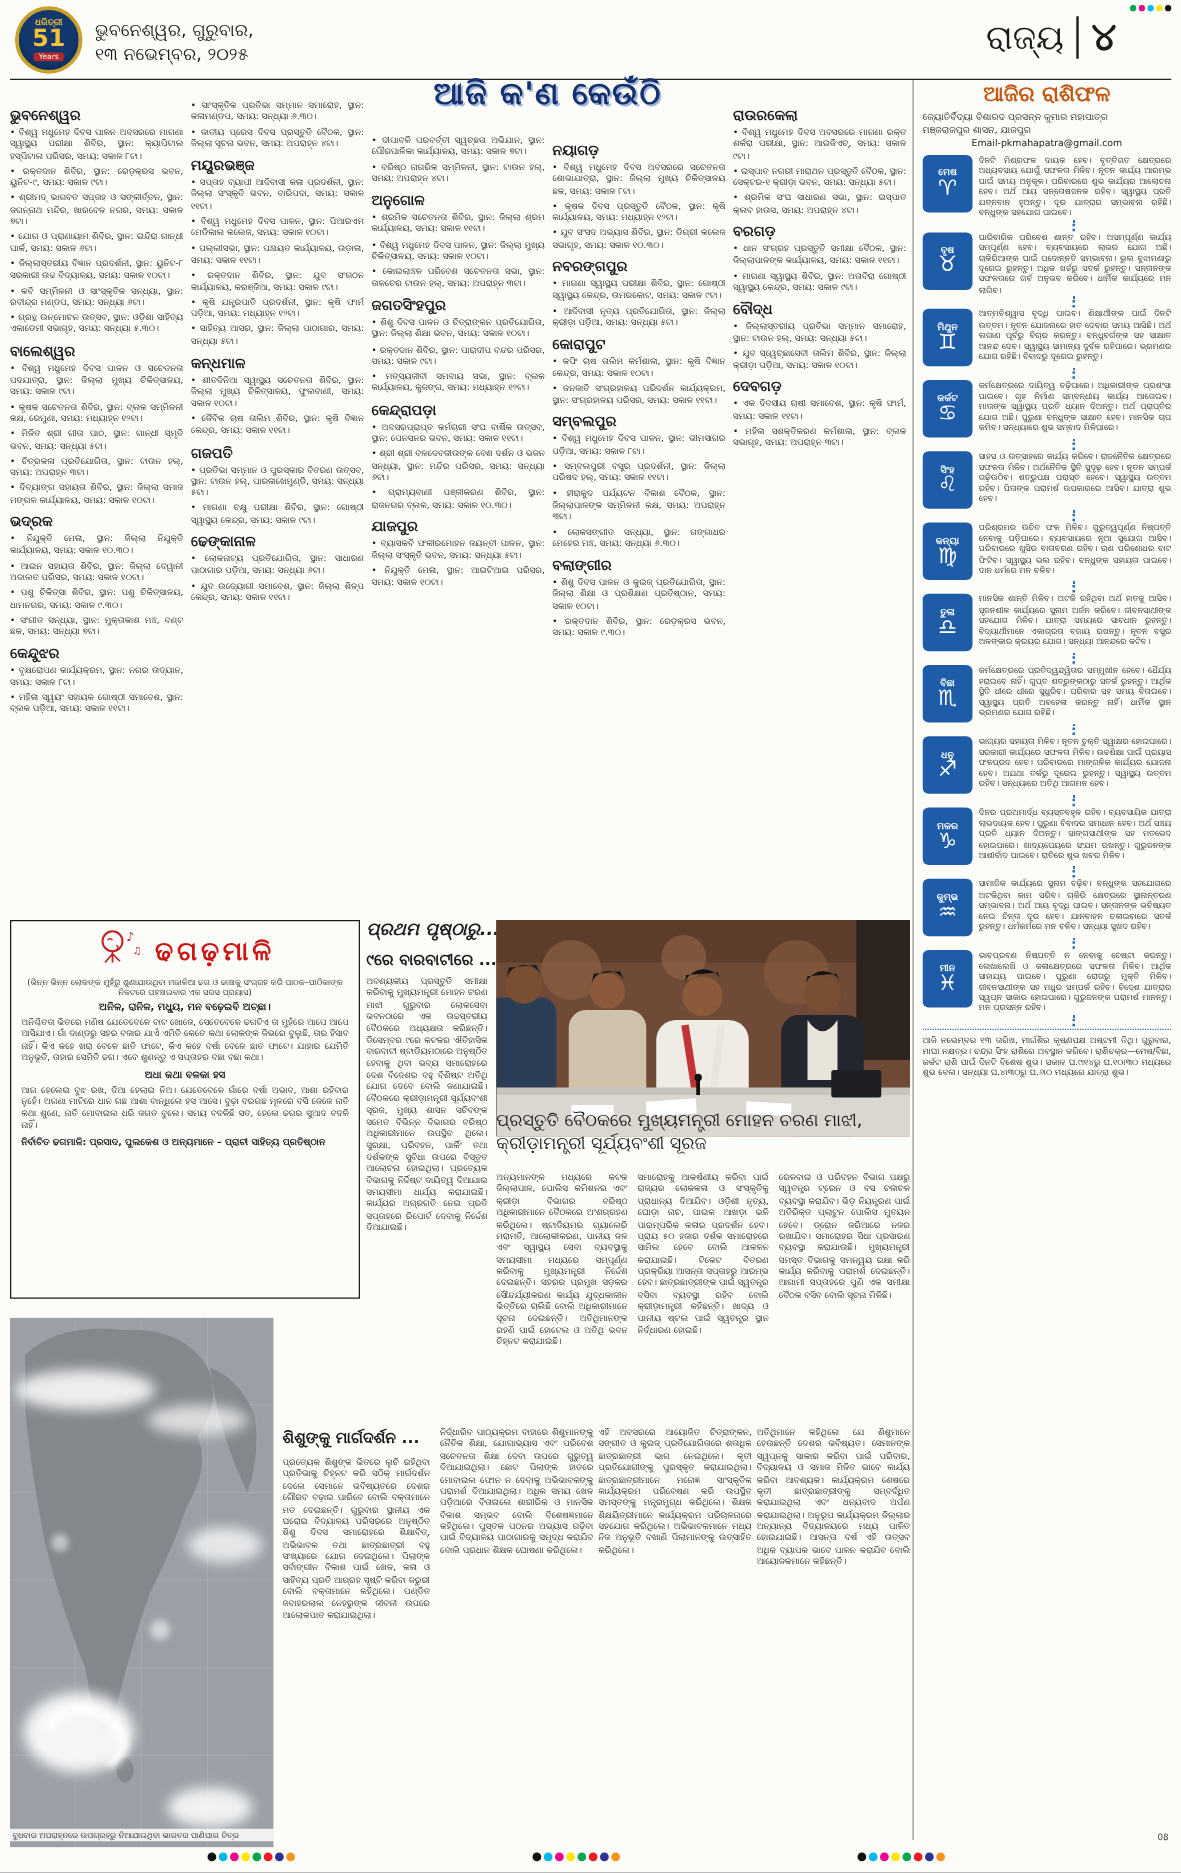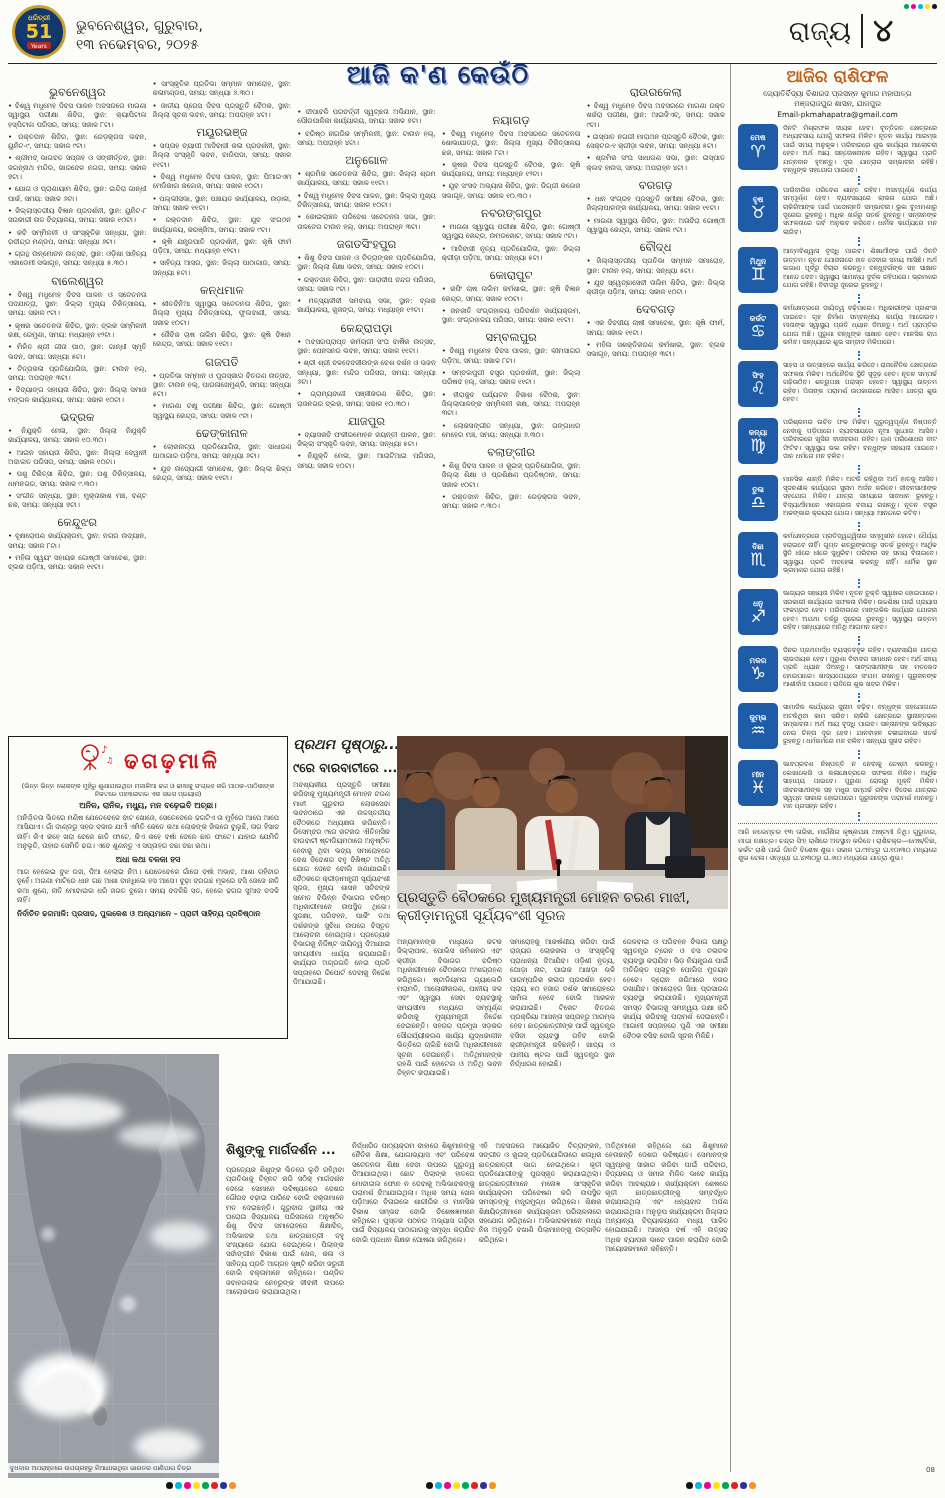--- a/index.html
+++ b/index.html
@@ -27,21 +27,21 @@
   .dots{display:flex;gap:2px;align-items:center;}
   .dot{width:7px;height:7px;border-radius:50%;display:inline-block;}
   .dots-s .dot{width:5px;height:5px;}
 
   
   .headline{left:283px;top:60px;width:310px;text-align:center;font-size:25px;font-weight:800;
             color:#15306e;text-shadow:1.5px 1.5px 0 #9db4dd;letter-spacing:1px;z-index:3;}
   .listings{left:8px;top:80px;width:717px;height:652px;display:flex;gap:6px;overflow:hidden;}
   .list-col{flex:1;overflow:hidden;}
   .list-col[data-variant="pad"]{padding-top:28px;}
-  .city{font-size:11.5px;font-weight:400;text-align:center;margin:5px 0 3px;}
+  .city{font-size:11.5px;font-weight:700;margin:5px 0 3px;}
   .city:empty{display:none;margin:0;}
   .item{font-size:7px;line-height:1.33;text-align:justify;margin:0 0 3px;}
   .item::before{content:"• ";}
 
   
   .humor{left:8px;top:736px;width:280px;height:303px;border:1.5px solid #1a1a1a;
          padding:5px 8px;box-sizing:border-box;overflow:hidden;}
   .humor-head{display:flex;align-items:center;justify-content:center;gap:8px;}
   .humor-title{font-size:21px;font-weight:800;color:#cc1616;letter-spacing:3px;}
   .humor-sub{font-size:6.5px;text-align:center;margin:2px 0 3px;}
@@ -66,21 +66,21 @@
   .a2cols .art-col{flex:1;}
 
   
   .map{left:8px;top:1054px;width:211px;height:424px;overflow:hidden;}
   .map-cap{left:8px;top:1463px;width:211px;font-size:6.4px;line-height:1.3;
            background:rgba(255,255,255,.85);padding:1px 2px;box-sizing:border-box;}
 
   
   .h-col{left:738px;top:66px;width:199px;height:1406px;overflow:hidden;}
   .h-title{font-size:17px;font-weight:800;color:#c05a14;text-align:center;margin:0 0 3px;}
-  .h-byline{font-size:7.5px;text-align:center;}
+  .h-byline{font-size:7.5px;}
   .h-email{font-size:7.5px;text-align:center;margin:1px 0 5px;color:#222;}
   .z-entry{display:flex;gap:5px;}
   .z-icon{width:40px;min-width:40px;height:46px;background:#1e5ca8;border-radius:5px;color:#fff;
           display:flex;flex-direction:column;align-items:center;justify-content:center;gap:1px;}
   .z-name{font-size:7.5px;font-weight:bold;line-height:1;}
   .z-sym{font-size:17px;line-height:1;}
   .z-text{font-size:6.6px;line-height:1.28;text-align:justify;flex:1;}
   .z-sep{height:9px;width:0;border-left:2px dotted #2f6fb8;margin:1px 0 1px 120px;}
   .h-foot{font-size:6.8px;line-height:1.3;text-align:justify;border-top:1px dotted #2f6fb8;
           padding-top:4px;margin-top:2px;}

